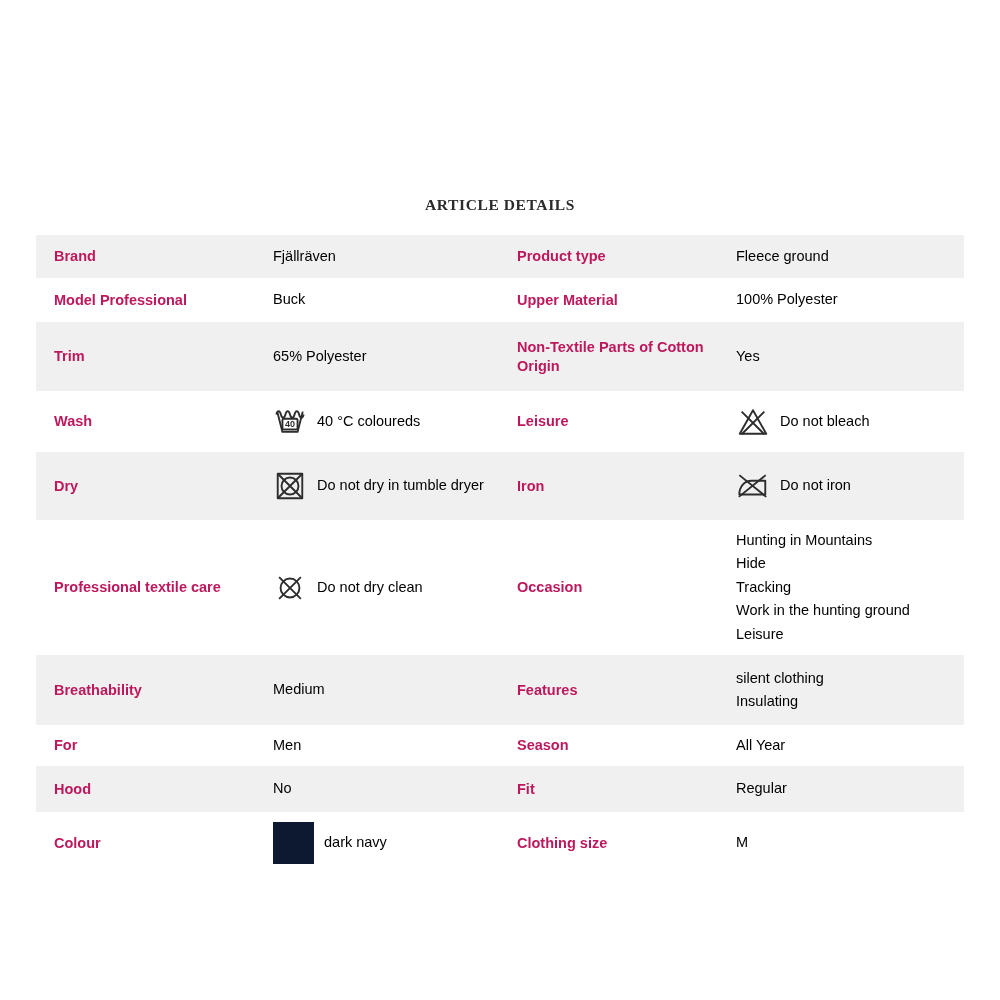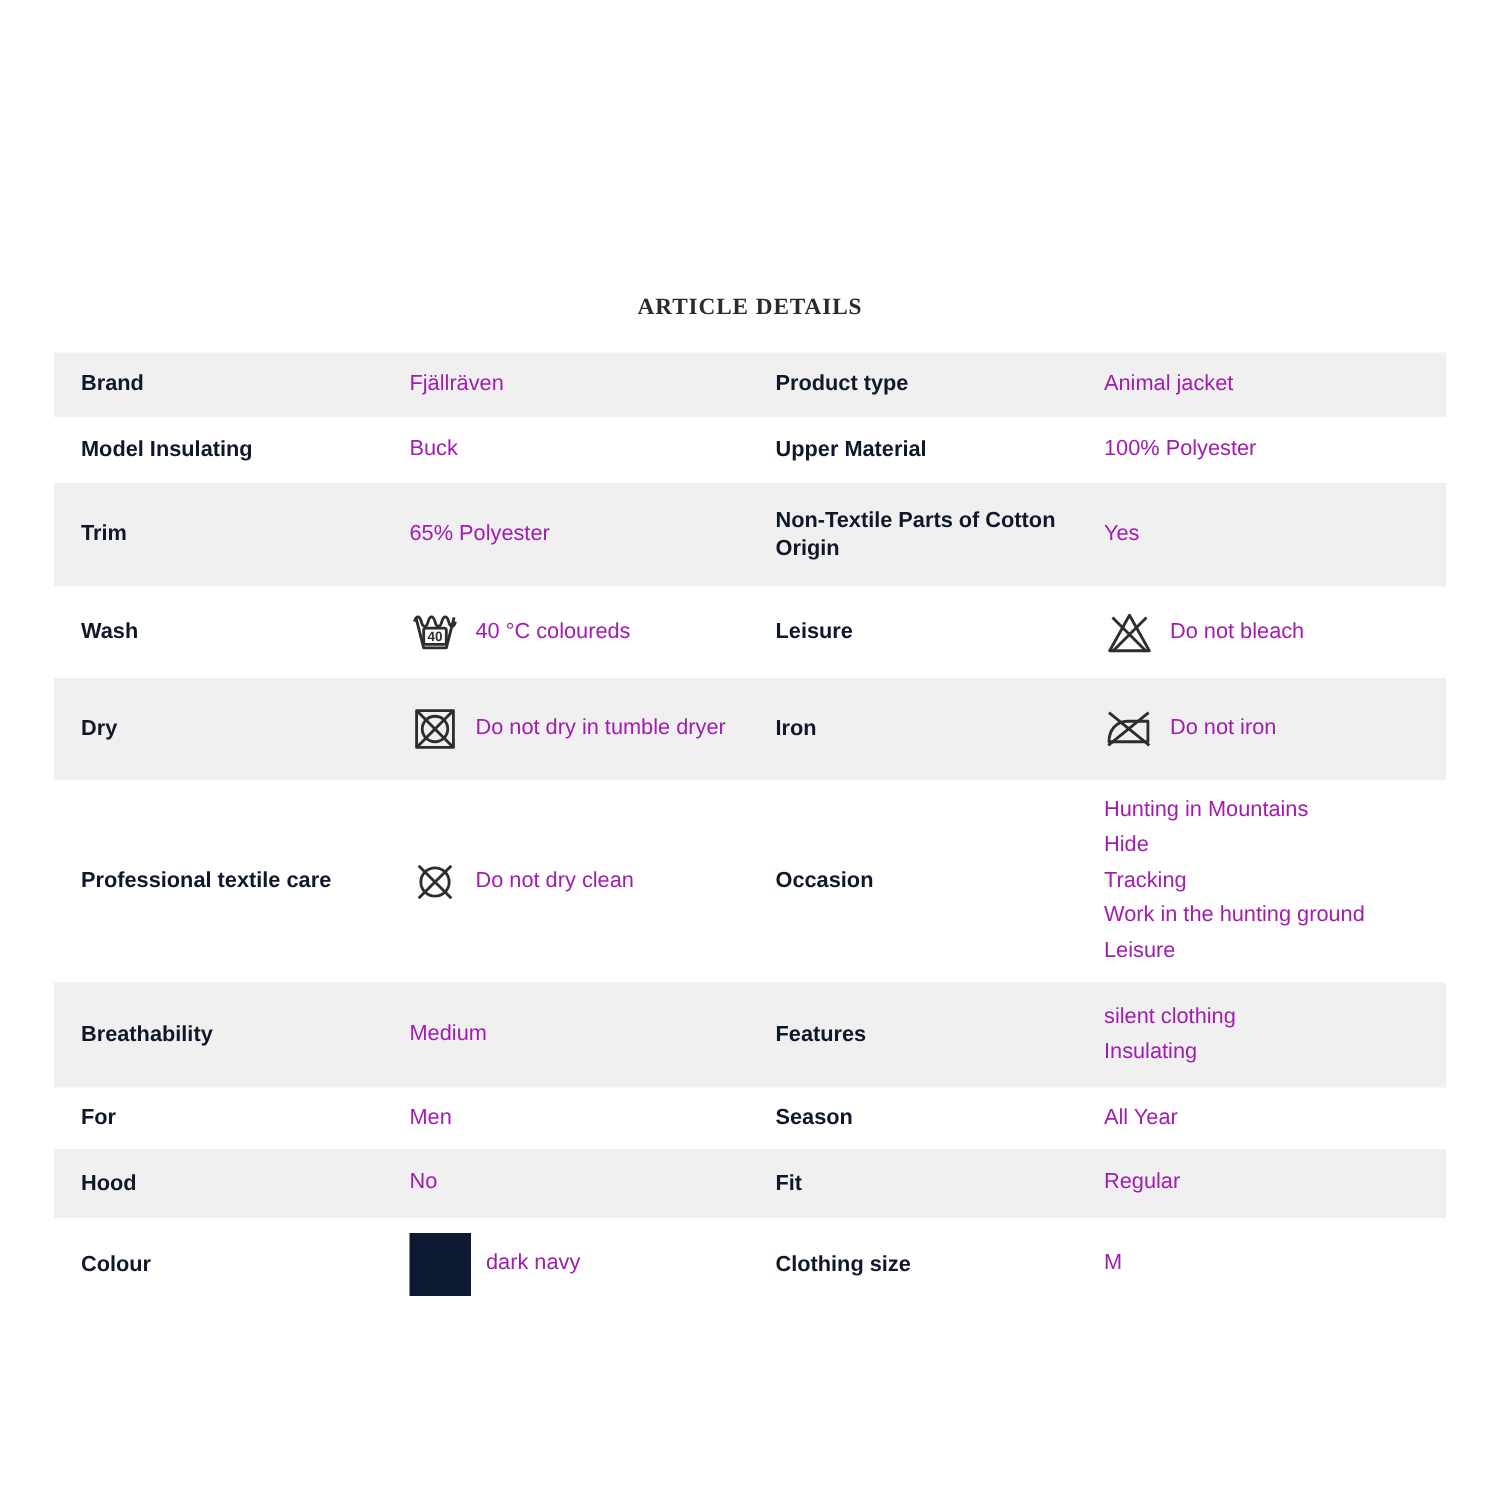--- a/index.html
+++ b/index.html
@@ -38,24 +38,24 @@
   .row:nth-child(5)  { min-height: 68px; }
   .row:nth-child(6)  { min-height: 135px; }
   .row:nth-child(7)  { min-height: 70px; }
   .row:nth-child(8)  { min-height: 41px; }
   .row:nth-child(9)  { min-height: 46px; }
   .row:nth-child(10) { min-height: 62px; }
   .cell { font-size: 14.5px; line-height: 23.5px; padding: 8px 8px 8px 0; }
   .cell.label {
     padding-left: 18px;
     font-weight: 700;
-    color: #0f172a;
+    color: #be185d;
     line-height: 19px;
   }
-  .cell.value { color: #a21caf; }
+  .cell.value { color: #000000; }
   .with-icon { display: flex; align-items: center; gap: 10px; }
   .with-icon .txt { flex: 1; }
   .care-icon { flex: 0 0 34px; width: 34px; height: 34px; display: inline-block; }
   .care-icon svg { width: 34px; height: 34px; display: block; }
   .care-icon path, .care-icon line, .care-icon rect, .care-icon circle {
     fill: none; stroke: #2d2d2d; stroke-width: 2; stroke-linejoin: round;
   }
   .care-icon text {
     fill: #2d2d2d; stroke: none;
     font-family: "Liberation Sans", sans-serif;
@@ -71,25 +71,25 @@
 
 <div class="page">
   <div class="section-title">ARTICLE DETAILS</div>
 
   <div class="details-table">
 
     <div class="row">
       <div class="cell label">Brand</div>
       <div class="cell value">Fjällräven</div>
       <div class="cell label">Product type</div>
-      <div class="cell value">Animal jacket</div>
-    </div>
-
-    <div class="row">
-      <div class="cell label">Model Insulating</div>
+      <div class="cell value">Fleece ground</div>
+    </div>
+
+    <div class="row">
+      <div class="cell label">Model Professional</div>
       <div class="cell value">Buck</div>
       <div class="cell label">Upper Material</div>
       <div class="cell value">100% Polyester</div>
     </div>
 
     <div class="row">
       <div class="cell label">Trim</div>
       <div class="cell value">
         <div>65% Polyester</div>
       </div>

